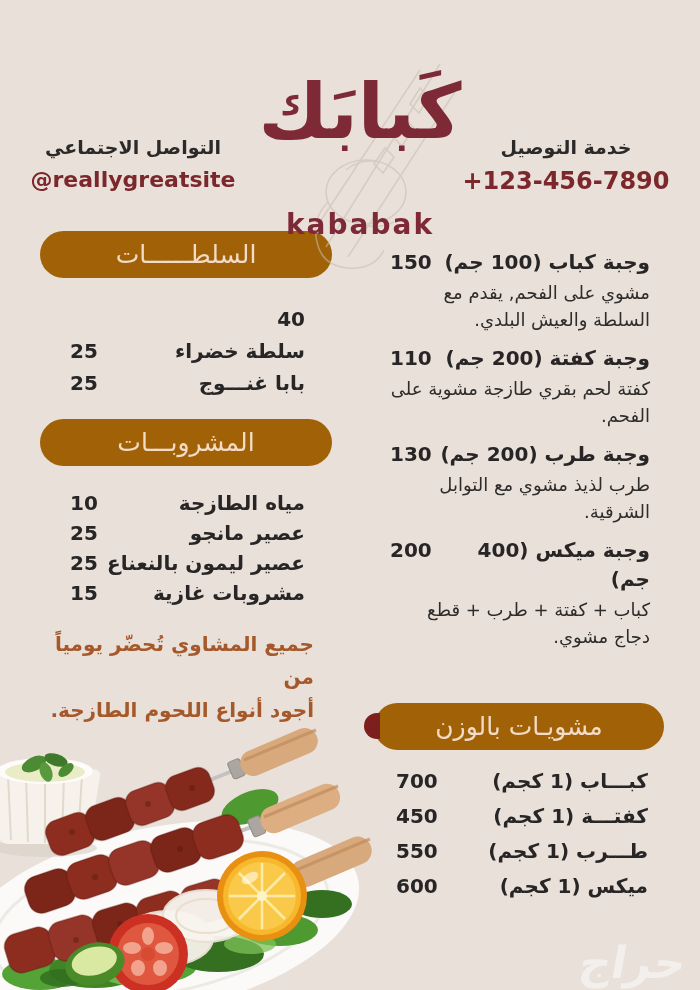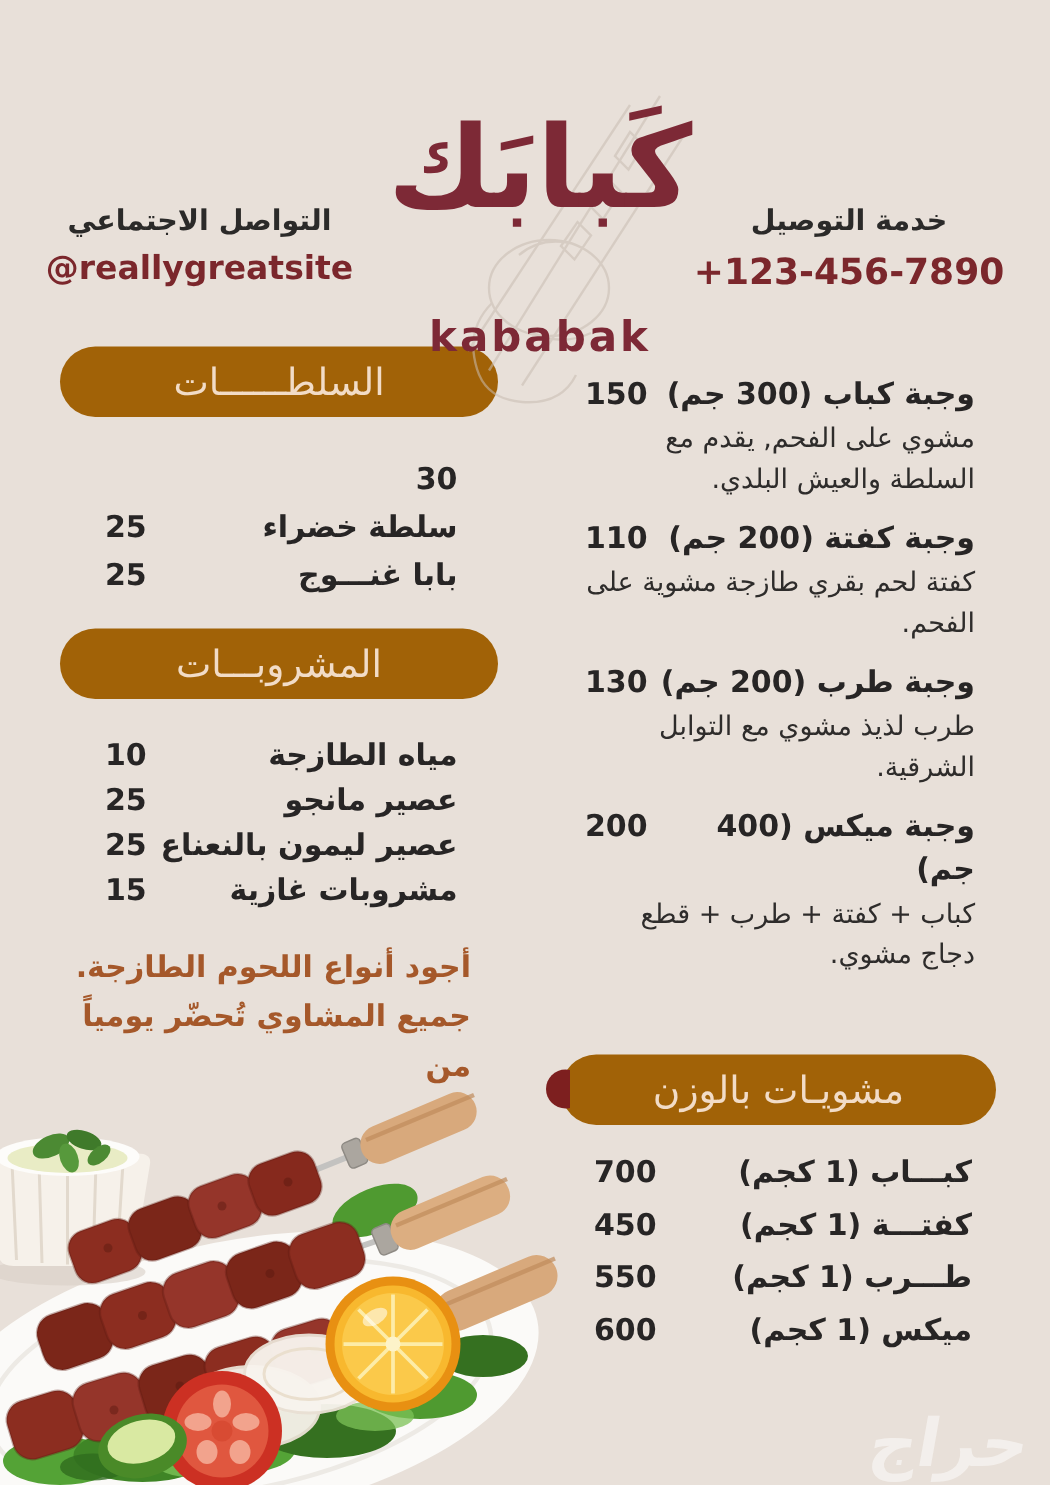--- a/index.html
+++ b/index.html
@@ -85,21 +85,21 @@
 
   <div class="contact right">
     <div class="contact-label">خدمة التوصيل</div>
     <div class="contact-value">+123-456-7890</div>
   </div>
 
   <div class="section sec-salads">
     <div class="pill">السلطــــــات</div>
     <div class="list">
       <div class="row">
-        <span>30</span>
+        <span>40</span>
       </div>
       <div class="row">
         <span>سلطة خضراء</span>
         <span>25</span>
       </div>
       <div class="row">
         <span>بابا غنـــوج</span>
         <span>25</span>
       </div>
     </div>
@@ -121,29 +121,29 @@
         <span>25</span>
       </div>
       <div class="row">
         <span>مشروبات غازية</span>
         <span>15</span>
       </div>
     </div>
   </div>
 
   <div class="note">
+    <div>جميع المشاوي تُحضّر يومياً من</div>
     <div>أجود أنواع اللحوم الطازجة.</div>
-    <div>جميع المشاوي تُحضّر يومياً من</div>
   </div>
 
   <div class="section sec-meals">
     <div class="list">
       <div class="meal">
         <div class="meal-head">
-          <span>وجبة كباب (300 جم)</span>
+          <span>وجبة كباب (100 جم)</span>
           <span>150</span>
         </div>
         <div class="meal-desc">مشوي على الفحم, يقدم مع السلطة والعيش البلدي.</div>
       </div>
       <div class="meal">
         <div class="meal-head">
           <span>وجبة كفتة (200 جم)</span>
           <span>110</span>
         </div>
         <div class="meal-desc">كفتة لحم بقري طازجة مشوية على الفحم.</div>

